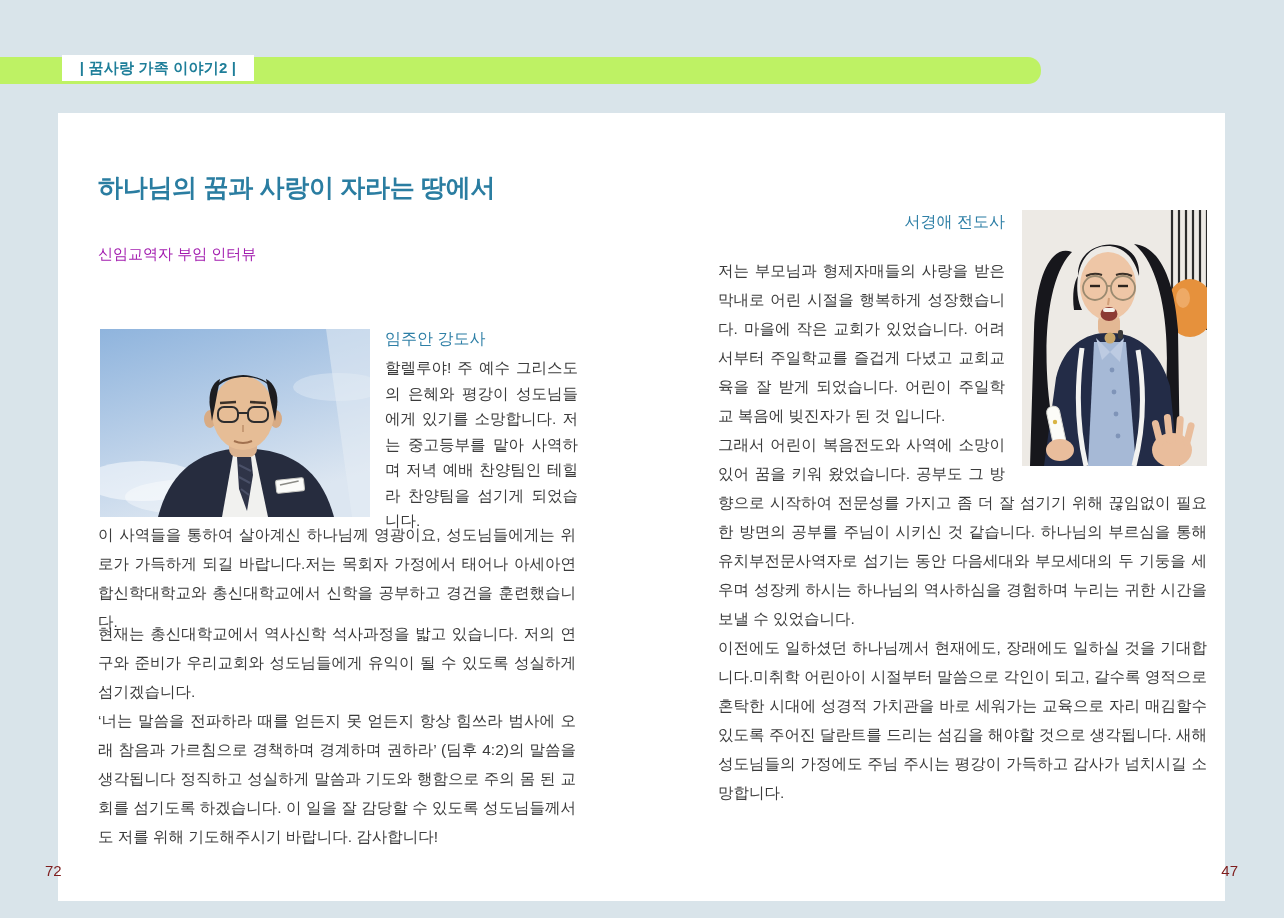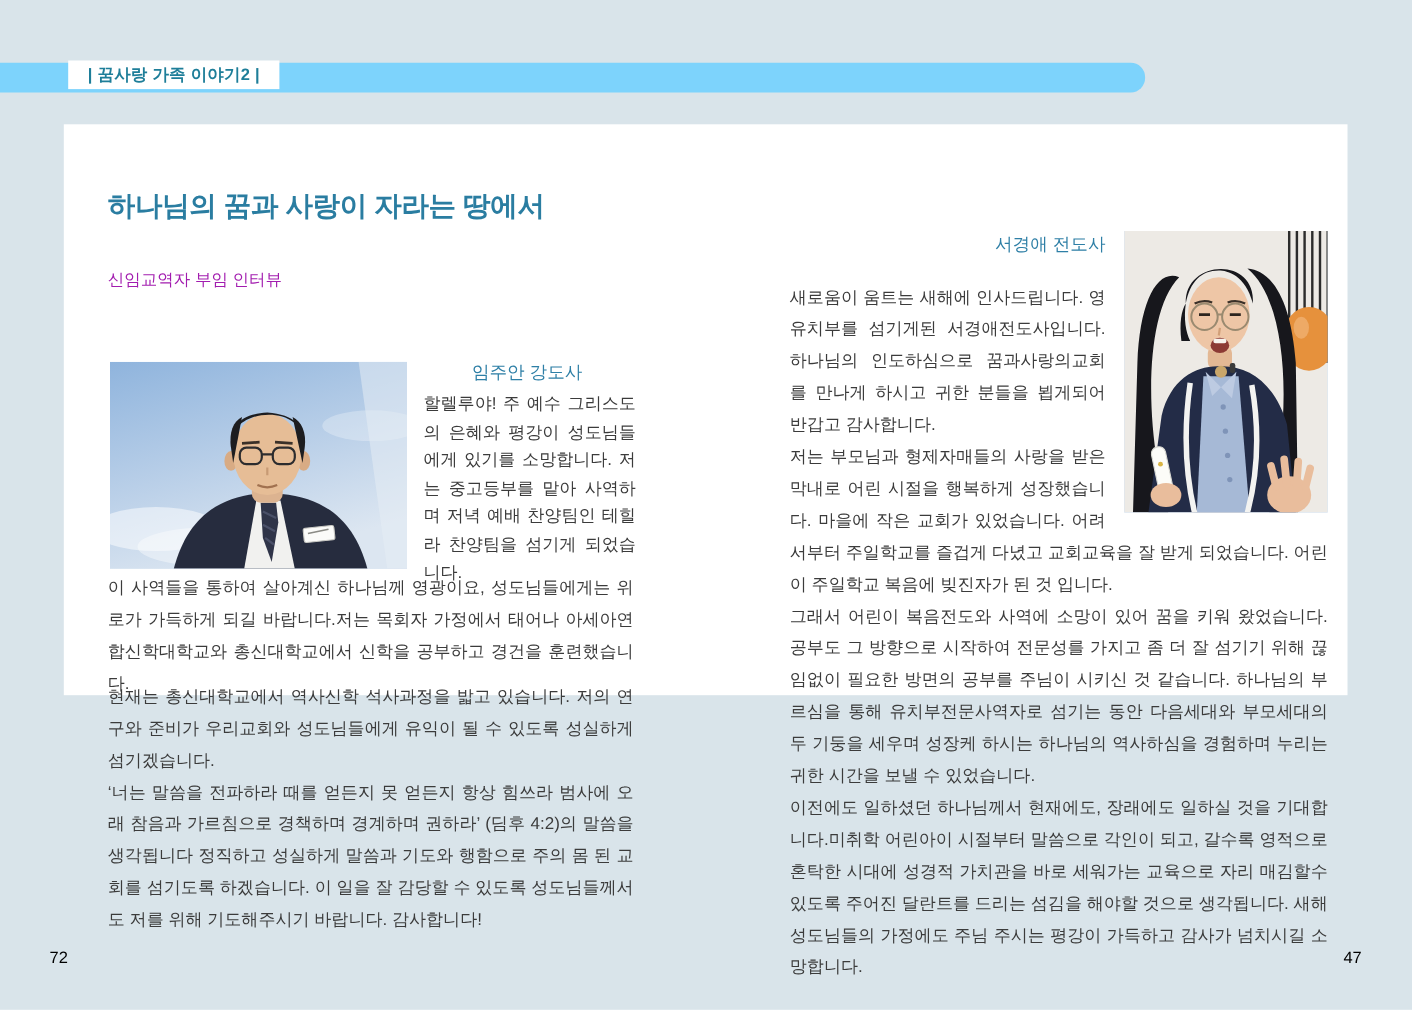--- a/index.html
+++ b/index.html
@@ -9,57 +9,57 @@
     font-family: "Liberation Sans", sans-serif;
     position: relative;
     overflow: hidden;
   }
   .canvas { position: absolute; inset: 0; }
 
   
   .top-banner {
     position: absolute; left: 0; top: 57px;
     width: 1041px; height: 27px;
-    background: #7dd3fc;
+    background: #bef264;
     border-radius: 0 13px 13px 0;
   }
   .banner-label {
     position: absolute; left: 62px; top: -2px;
     width: 192px; height: 26px;
     background: #ffffff;
     display: flex; align-items: center; justify-content: center;
   }
   .banner-label span {
     color: #1e7e99; font-weight: bold; font-size: 15px; letter-spacing: 0.2px;
   }
 
   
   .panel {
     position: absolute; left: 58px; top: 113px;
-    width: 1167px; height: 519px;
+    width: 1167px; height: 788px;
     background: #ffffff;
   }
 
   .abs { position: absolute; }
 
   .title {
     left: 40px; top: 55px;
     color: #2a7da1; font-size: 25px; font-weight: bold;
     line-height: 38px; letter-spacing: -0.3px;
   }
   .subtitle {
     left: 40px; top: 132px;
     color: #a21caf; font-size: 15px;
   }
 
   .photo-frame { overflow: hidden; background: #cfdeee; }
   .photo-left-box { left: 42px; top: 216px; width: 270px; height: 188px; }
 
   .name-label { color: #2e7fa6; font-size: 16px; }
-  .name-left { left: 327px; top: 216px; margin-left: 44px; }
+  .name-left { left: 327px; top: 216px; }
 
   .bodytext, .panel p {
     color: #3b3b3b; font-size: 15.5px; line-height: 29px;
     text-align: justify; margin: 0;
   }
   .intro-col {
     left: 327px; top: 242px; width: 193px;
     line-height: 25.5px !important;
   }
   .intro-col p { line-height: 25.5px; }
@@ -73,21 +73,21 @@
   .photo-float {
     float: right; width: 185px; height: 256px;
     margin: 0 0 12px 17px;
   }
   .right-name {
     text-align: right; margin: 2px 0 23px 0;
   }
 
   .page-num {
     position: absolute; top: 862px;
-    color: #000000; font-size: 15px;
+    color: #7f1d1d; font-size: 15px;
   }
   .page-num.left { left: 45px; }
   .page-num.right { right: 46px; }
 
   svg { display: block; }
 </style>
 </head>
 <body>
 
 <div class="canvas">
@@ -235,21 +235,20 @@
           </g>
 
           <rect x="28" y="196" width="13" height="44" rx="6" fill="#fcfcf8" stroke="#d8d8d2" transform="rotate(-12 34 218)"></rect>
           <circle cx="33" cy="212" r="2.2" fill="#d9b545"></circle>
           <ellipse cx="38" cy="240" rx="14" ry="11" fill="#e9bd9c"></ellipse>
         </svg>
       </div>
 
       <div class="name-label right-name">서경애 전도사</div>
 
-      <p>새로움이 움트는 새해에 인사드립니다. 영유치부를 섬기게된 서경애전도사입니다. 하나님의 인도하심으로 꿈과사랑의교회를 만나게 하시고 귀한 분들을 뵙게되어 반갑고 감사합니다.</p>
       <p>저는 부모님과 형제자매들의 사랑을 받은 막내로 어린 시절을 행복하게 성장했습니다. 마을에 작은 교회가 있었습니다. 어려서부터 주일학교를 즐겁게 다녔고 교회교육을 잘 받게 되었습니다. 어린이 주일학교 복음에 빚진자가 된 것 입니다.</p>
       <p>그래서 어린이 복음전도와 사역에 소망이 있어 꿈을 키워 왔었습니다. 공부도 그 방향으로 시작하여 전문성를 가지고 좀 더 잘 섬기기 위해 끊임없이 필요한 방면의 공부를 주님이 시키신 것 같습니다. 하나님의 부르심을 통해 유치부전문사역자로 섬기는 동안 다음세대와 부모세대의 두 기둥을 세우며 성장케 하시는 하나님의 역사하심을 경험하며 누리는 귀한 시간을 보낼 수 있었습니다.</p>
       <p>이전에도 일하셨던 하나님께서 현재에도, 장래에도 일하실 것을 기대합니다.미취학 어린아이 시절부터 말씀으로 각인이 되고, 갈수록 영적으로 혼탁한 시대에 성경적 가치관을 바로 세워가는 교육으로 자리 매김할수 있도록 주어진 달란트를 드리는 섬김을 해야할 것으로 생각됩니다. 새해 성도님들의 가정에도 주님 주시는 평강이 가득하고 감사가 넘치시길 소망합니다.</p>
     </div>
 
   </div>
 
   <div class="page-num left">72</div>
   <div class="page-num right">47</div>
 

